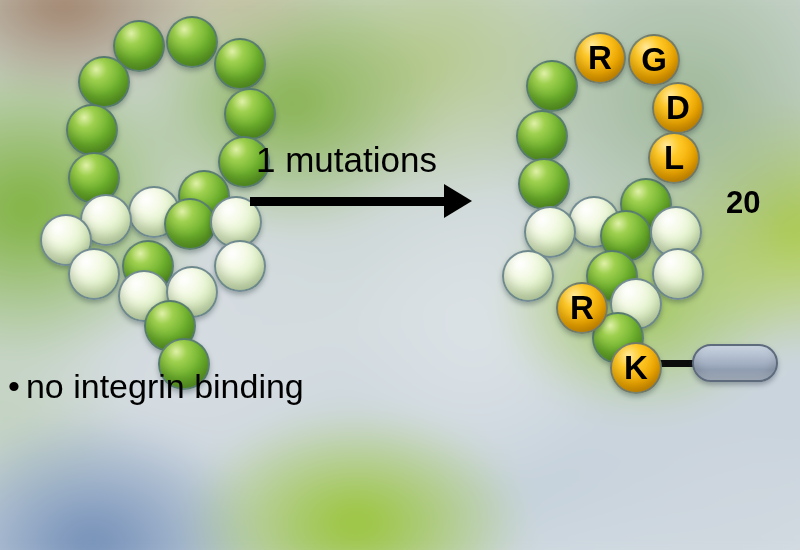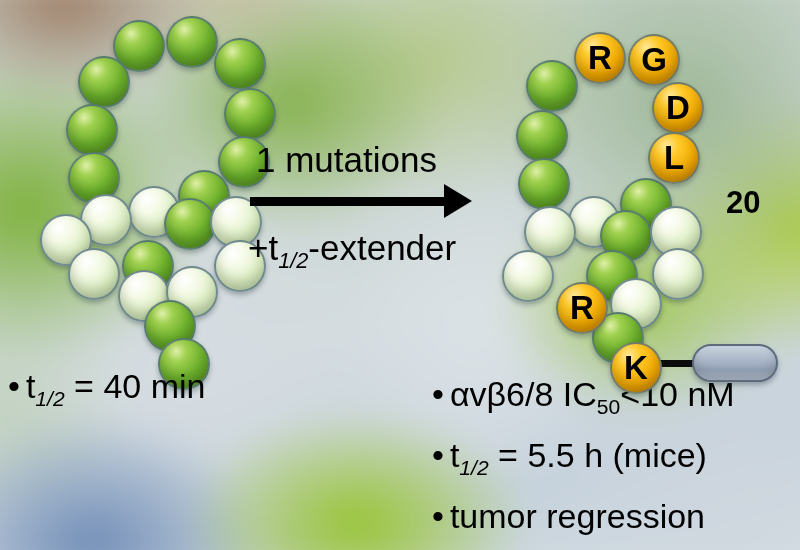--- a/index.html
+++ b/index.html
@@ -169,23 +169,20 @@
       <div class="bead cream" style="left: 100px; top: 262px;"></div>
       <div class="bead cream" style="left: 148px; top: 258px;"></div>
       <div class="bead green" style="left: 126px; top: 292px;"></div>
       <div class="bead green" style="left: 140px; top: 330px;"></div>
     </div>
 
   <div class="arrow-group" style="left:248px; top:140px; width:232px; height:145px;">
     <div class="arrow-text" style="left:8px; top:0px;">1 mutations</div>
     <div class="arrow-shaft" style="left:2px; top:57px; width:196px;"></div>
     <div class="arrow-head" style="left:196px; top:44px;"></div>
-    <div class="arrow-text" style="left:0px; top:88px;">
-      <span>+t</span><sub>1/2</sub><span>-extender</span>
-    </div>
   </div>
 
   <div class="molecule" id="mol-right" style="left:500px; top:20px; width:290px; height:400px;">
     <div class="linker" style="left:158px; top:340px; width:38px;"></div>
     <div class="capsule" style="left:192px; top:324px;"></div>
   <div class="bead gold" style="left: 74px; top: 12px;">
         <span class="bead-label">R</span>
       </div>
       <div class="bead gold" style="left: 128px; top: 14px;">
         <span class="bead-label">G</span>
@@ -213,22 +210,17 @@
       <div class="bead cream" style="left: 110px; top: 258px;"></div>
       <div class="bead green" style="left: 92px; top: 292px;"></div>
       <div class="bead gold" style="left: 110px; top: 322px;">
         <span class="bead-label">K</span>
       </div>
     </div>
 
   <div class="compound-num" style="left:726px; top:185px;">20</div>
 
   <div class="bullets" id="bullets-left" style="left:8px; top:362px;">
-      <span class="row"><span class="dot">•</span><span>t</span><sub>1/2</sub><span> = 40 min</span></span>
+      <span class="row"><span class="dot">•</span><span>no integrin binding</span></span>
     </div>
 
-  <div class="bullets" id="bullets-right" style="left:432px; top:370px;">
-      <span class="row"><span class="dot">•</span><span>αvβ6/8 IC</span><sub class="upright">50</sub><span>&lt;10 nM</span></span>
-      <span class="row"><span class="dot">•</span><span>t</span><sub>1/2</sub><span> = 5.5 h (mice)</span></span>
-      <span class="row"><span class="dot">•</span><span>tumor regression</span></span>
-    </div>
 
 </div>
 
 </body></html>

